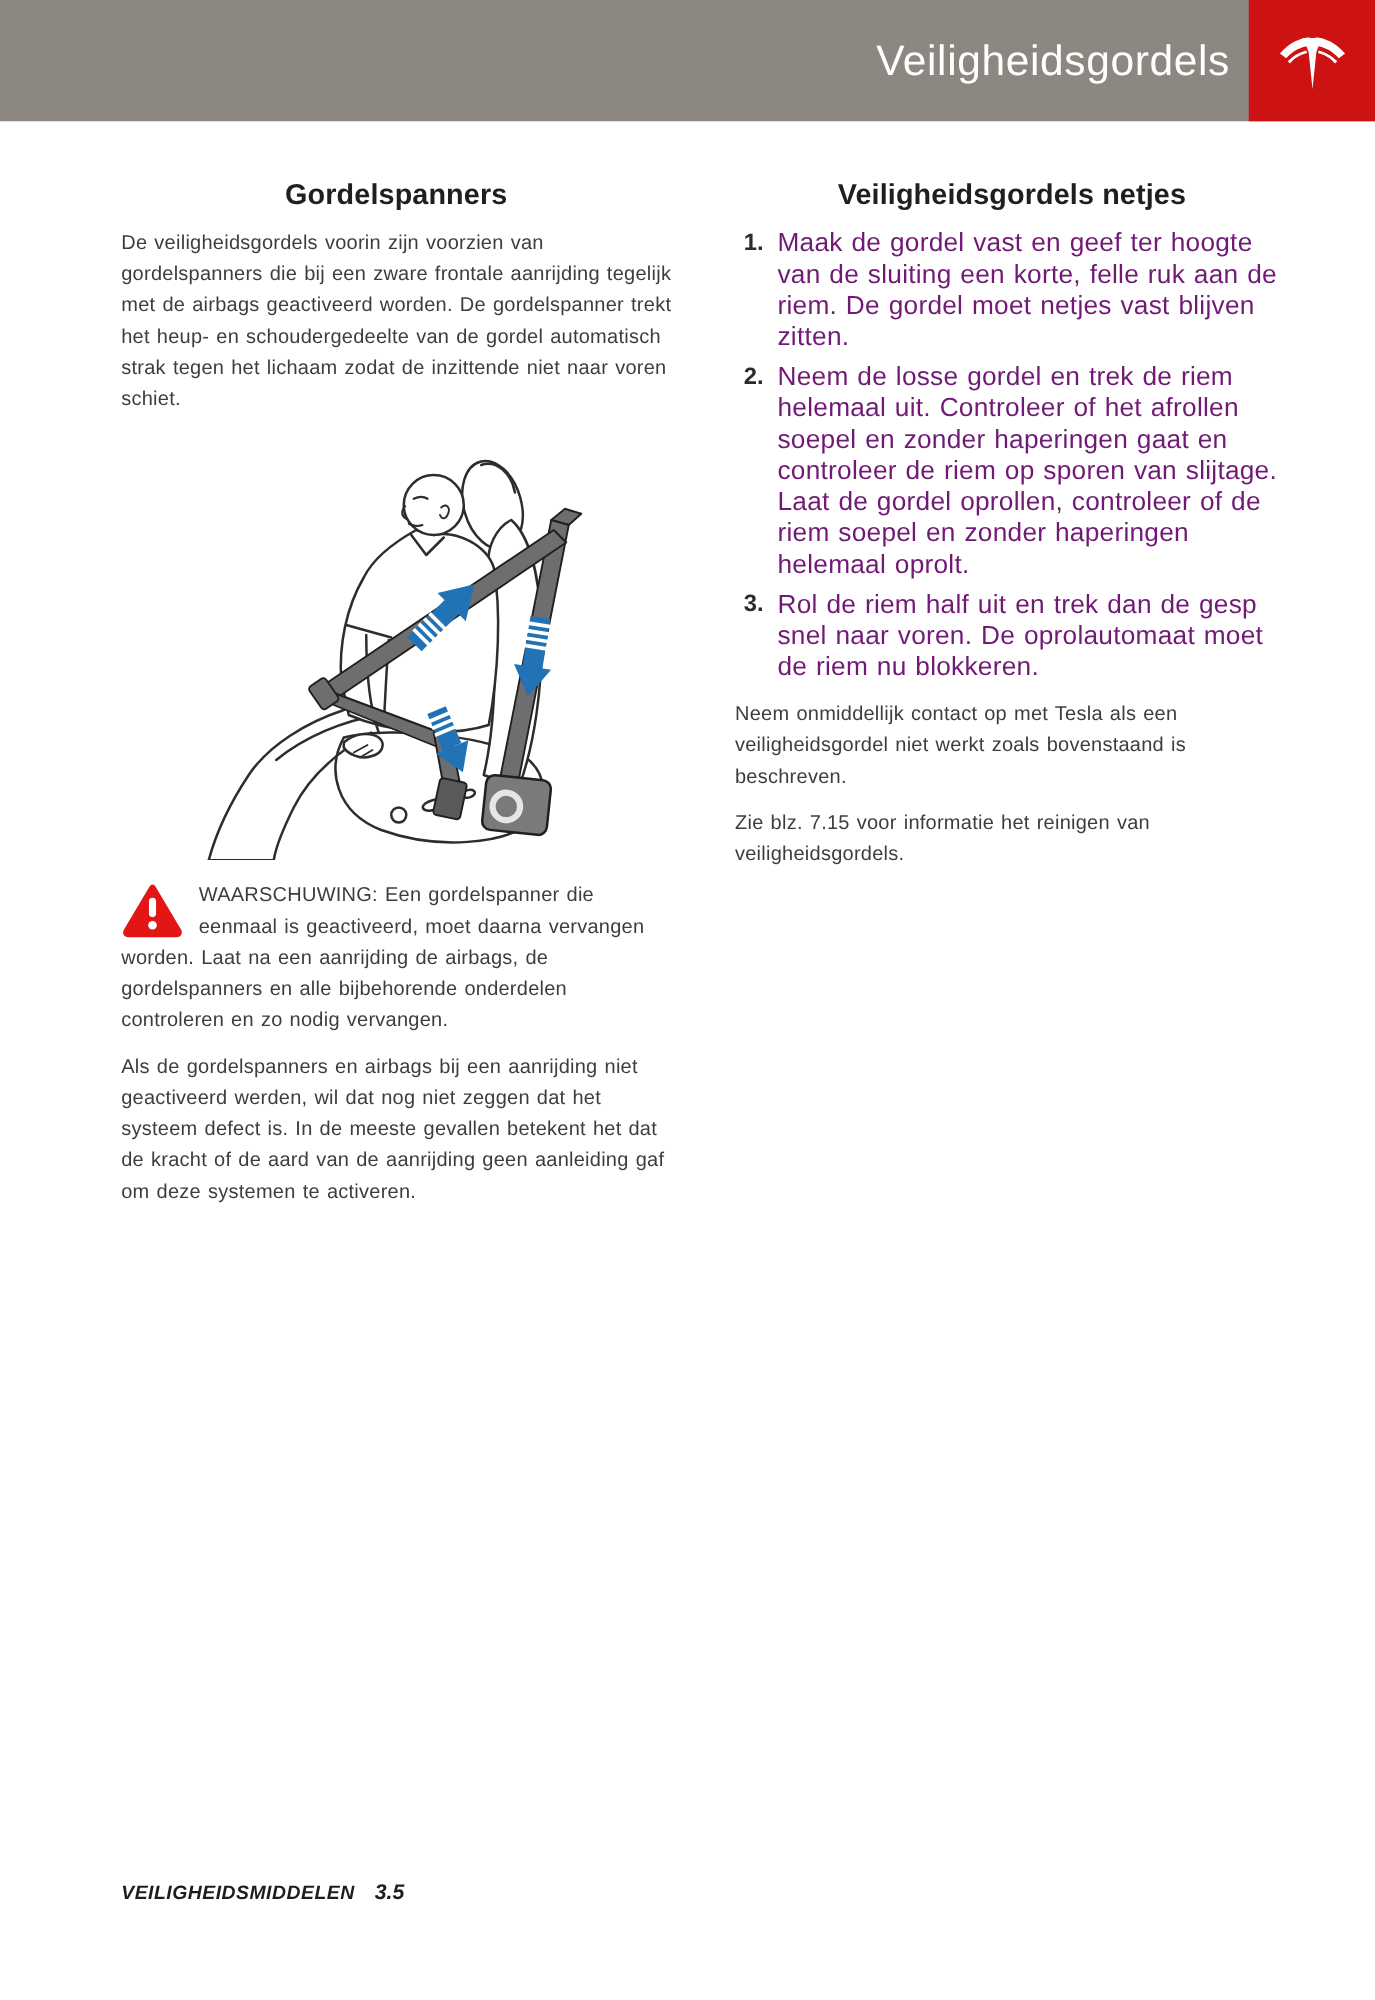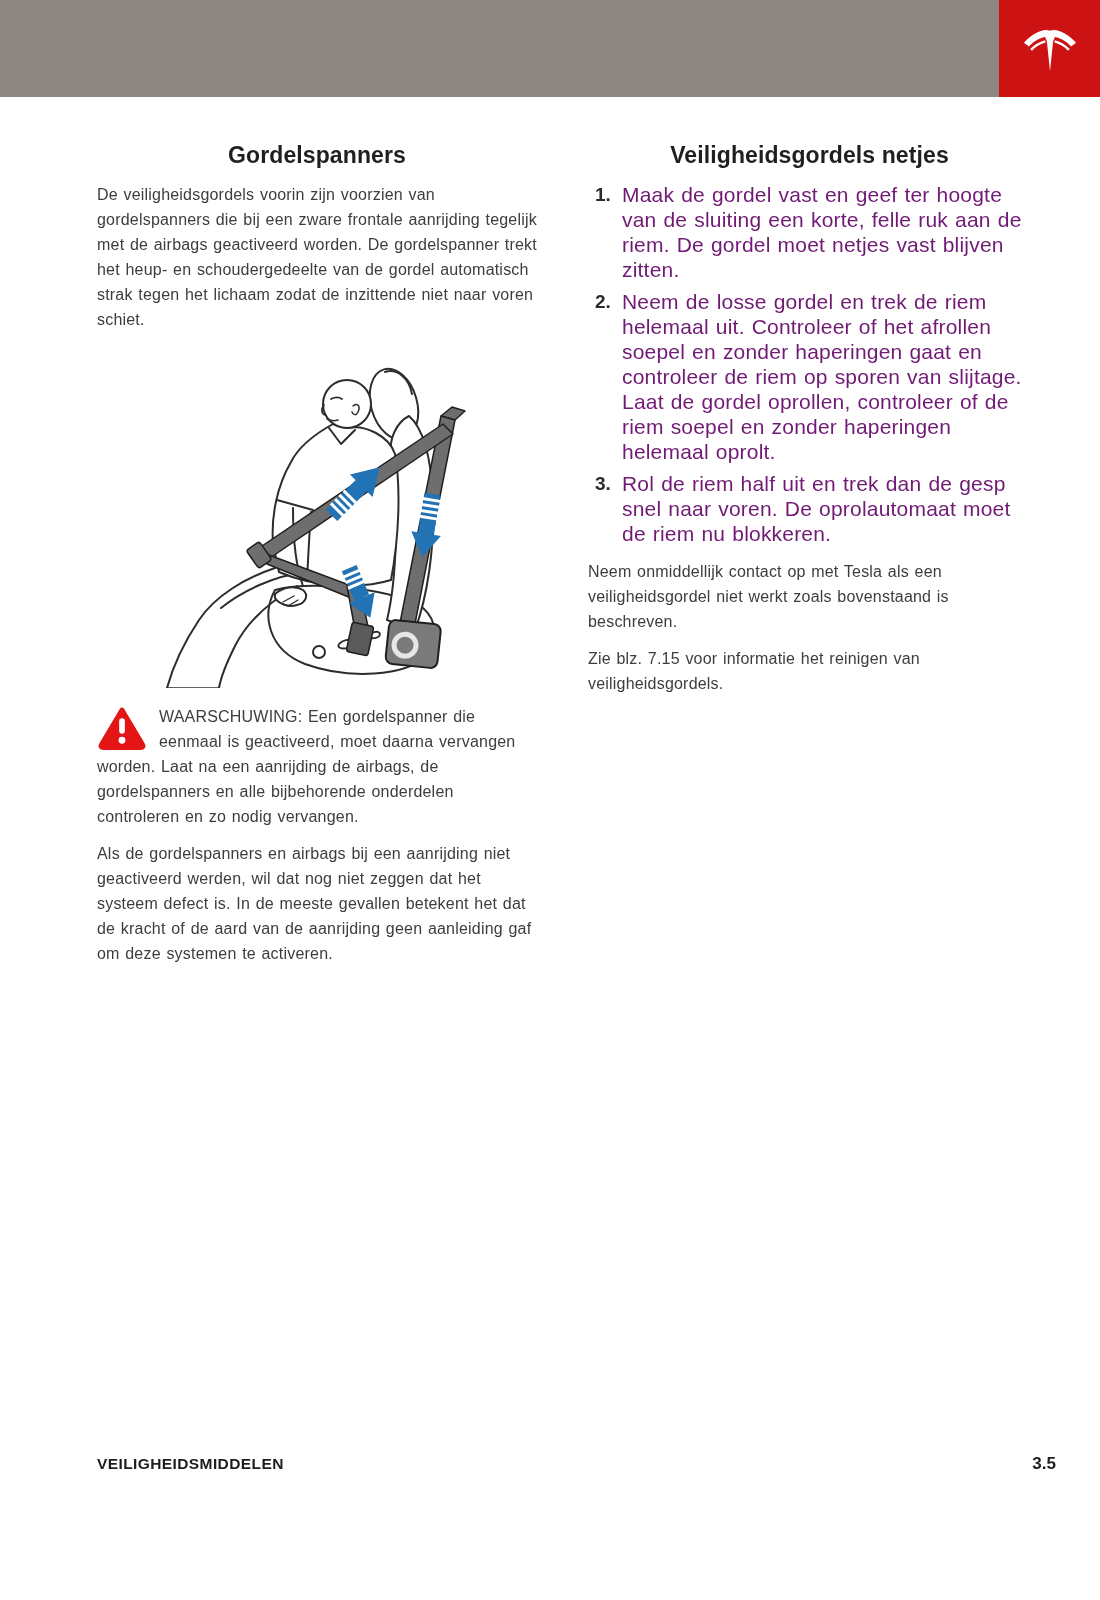--- a/index.html
+++ b/index.html
@@ -68,36 +68,37 @@
     flex:0 0 34px; box-sizing:border-box; padding-left:7px;
     font-size:19px; line-height:25px; font-weight:700; color:#2b2b2b;
   }
   .step-text {
     flex:1; font-size:21px; line-height:25px;
     letter-spacing:0.2px; word-spacing:1px; color:#701a75;
   }
 
   
   .footer {
-    position:absolute; top:1454px; left:97px; right:44px;
-    display:flex; justify-content:space-between; align-items:baseline;
+    position:absolute; top:1504px; left:97px; right:44px;
+    display:flex; justify-content:flex-start; align-items:baseline;font-style:italic;
   }
   .footer-section {
     font-size:15.5px; font-weight:700; letter-spacing:0.4px; color:#1d1d1d;
   }
   .footer-page {
-    font-size:17px; font-weight:700; color:#1d1d1d;
+    font-size:17px; font-weight:700; color:#1d1d1d;margin-left:16px;
   }
 </style>
 </head>
 <body>
 
 <div class="page">
 
   <div class="header">
+    <div class="header-title">Veiligheidsgordels</div>
     <div class="logo-box">
       <svg viewBox="0 0 100 100">
         <g fill="#ffffff">
           <path d="M8,40 C20,26 34,20 46,19 L46,30 C36,31 24,37 16,46 Z"></path>
           <path d="M92,40 C80,26 66,20 54,19 L54,30 C64,31 76,37 84,46 Z"></path>
           <path d="M38,20 L62,20 L55,38 L50,86 L45,38 Z"></path>
           <path d="M18,50 C26,42 34,38 42,36 L43,39.5 C35,41.5 27,45.5 21,53 Z"></path>
           <path d="M82,50 C74,42 66,38 58,36 L57,39.5 C65,41.5 73,45.5 79,53 Z"></path>
         </g>
       </svg>

